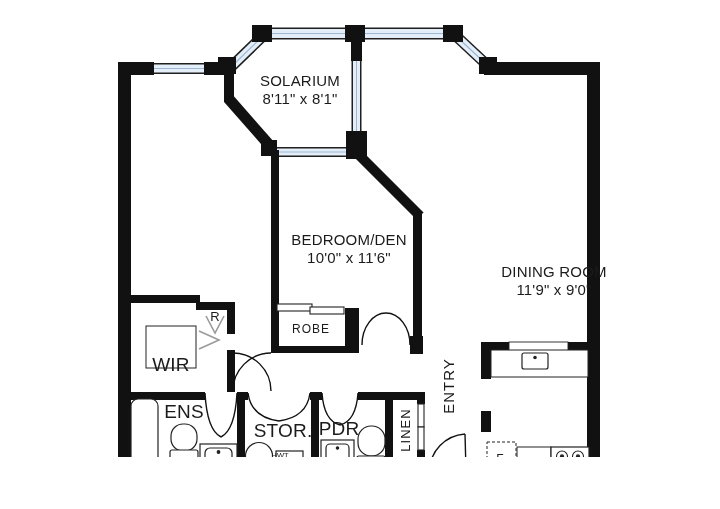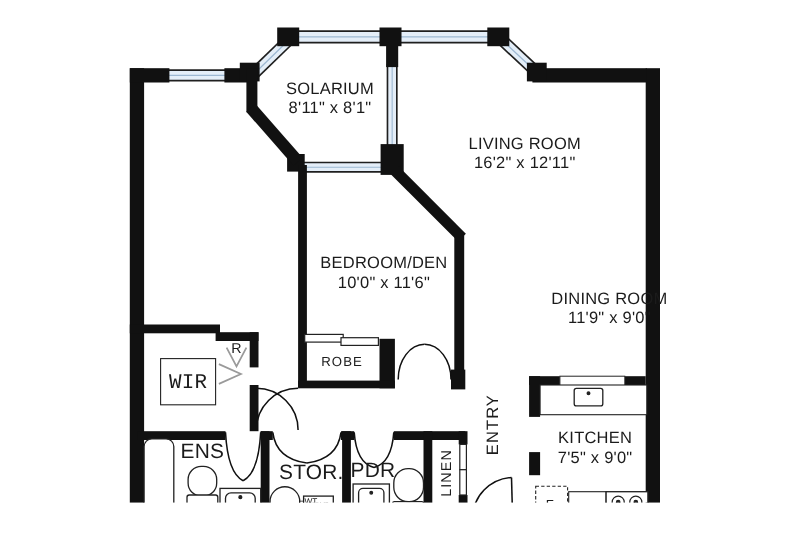--- a/index.html
+++ b/index.html
@@ -206,42 +206,34 @@
           <circle cx="578" cy="467.5" r="1.6" fill="#222222"></circle>
       </g>
     </g>
   </svg>
 
   <div class="lbl" style="left:300px;top:90px;">
     <span class="nm">SOLARIUM</span>
     <span class="dims">8'11" x 8'1"</span>
   </div>
 
-  <div class="lbl" style="left:477px;top:140px;">
-    <span class="nm">LIVING ROOM</span>
-    <span class="dims">16'2" x 12'11"</span>
-  </div>
 
 
   <div class="lbl" style="left:349px;top:249px;">
     <span class="nm">BEDROOM/DEN</span>
     <span class="dims">10'0" x 11'6"</span>
   </div>
 
   <div class="lbl" style="left:508px;top:281px;margin-left:46px;">
     <span class="nm">DINING ROOM</span>
     <span class="dims">11'9" x 9'0"</span>
   </div>
 
-  <div class="lbl" style="left:541px;top:408px;">
-    <span class="nm">KITCHEN</span>
-    <span class="dims">7'5" x 9'0"</span>
-  </div>
-
-  <div class="lbl small" style="left:171px;top:348px;font-family:Liberation Mono, monospace;">WIR</div>
+
+  <div class="lbl small" style="left:171px;top:364px;">WIR</div>
 
   <div class="lbl robe" style="left:311px;top:329px;">ROBE</div>
 
   <div class="lbl small" style="left:184px;top:411px;">ENS</div>
 
   <div class="lbl small" style="left:283px;top:430px;">STOR.</div>
 
   <div class="lbl small" style="left:339px;top:428px;">PDR</div>
 
   <div class="lbl tiny" style="left:215px;top:317px;">R</div>

